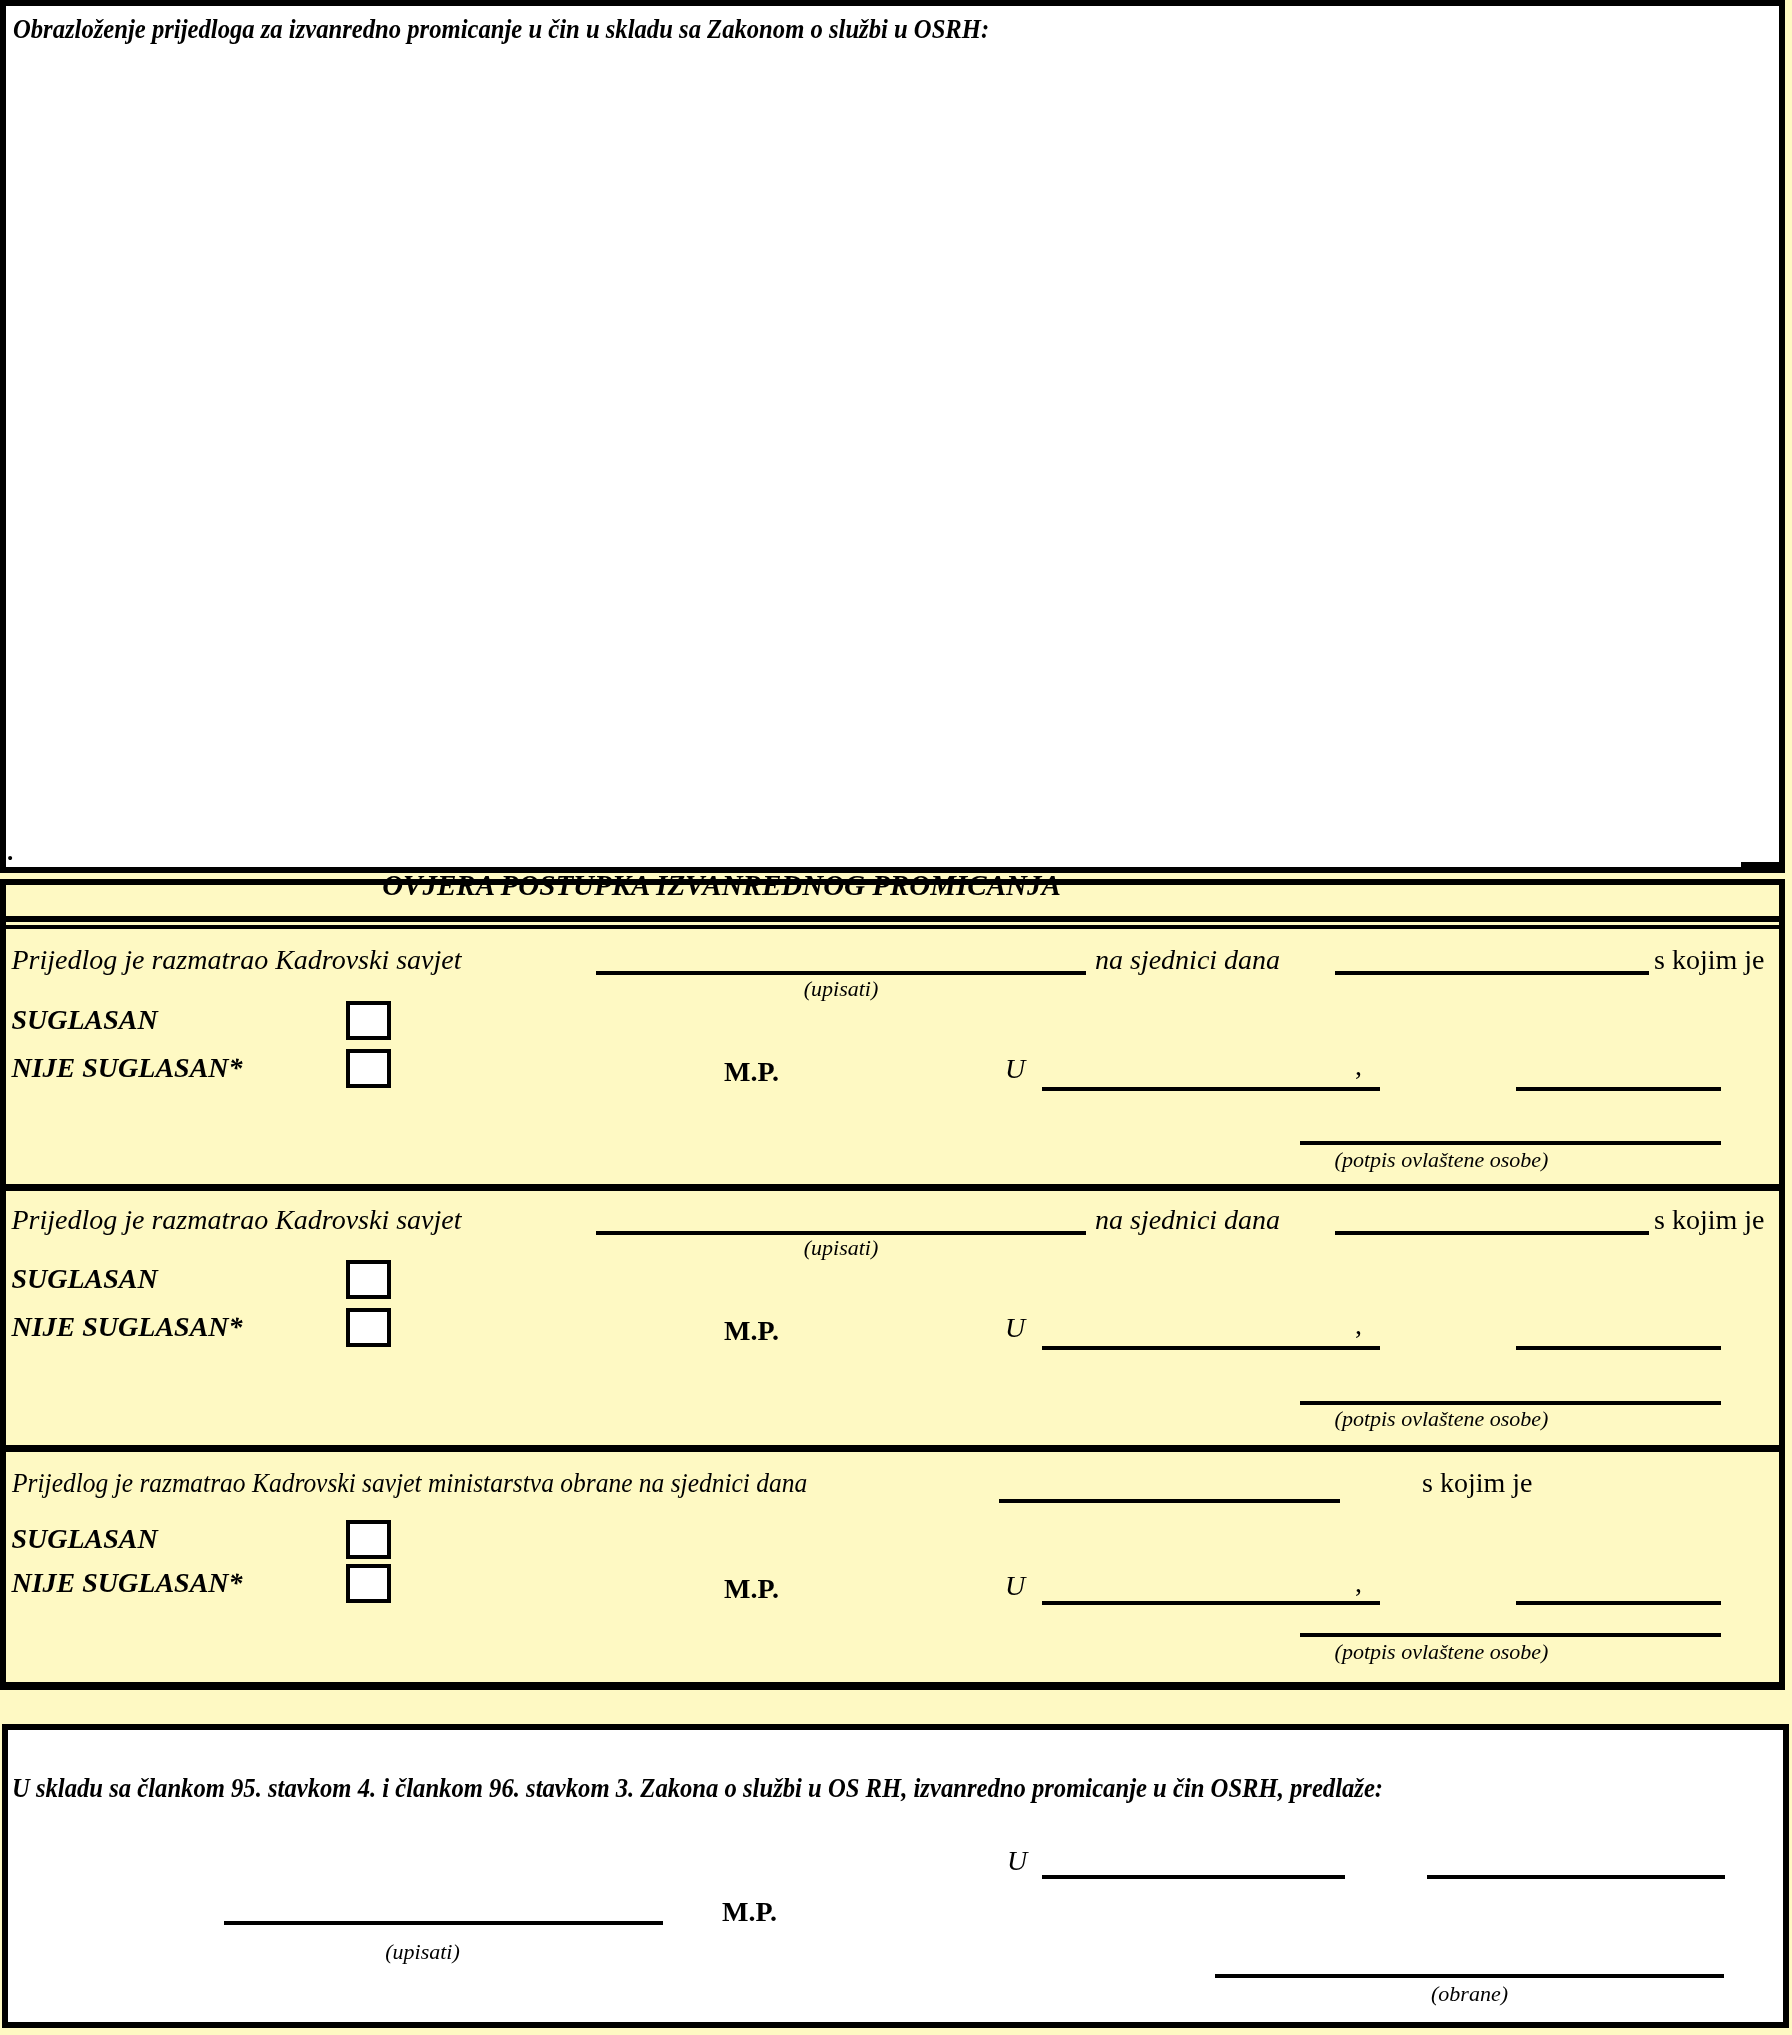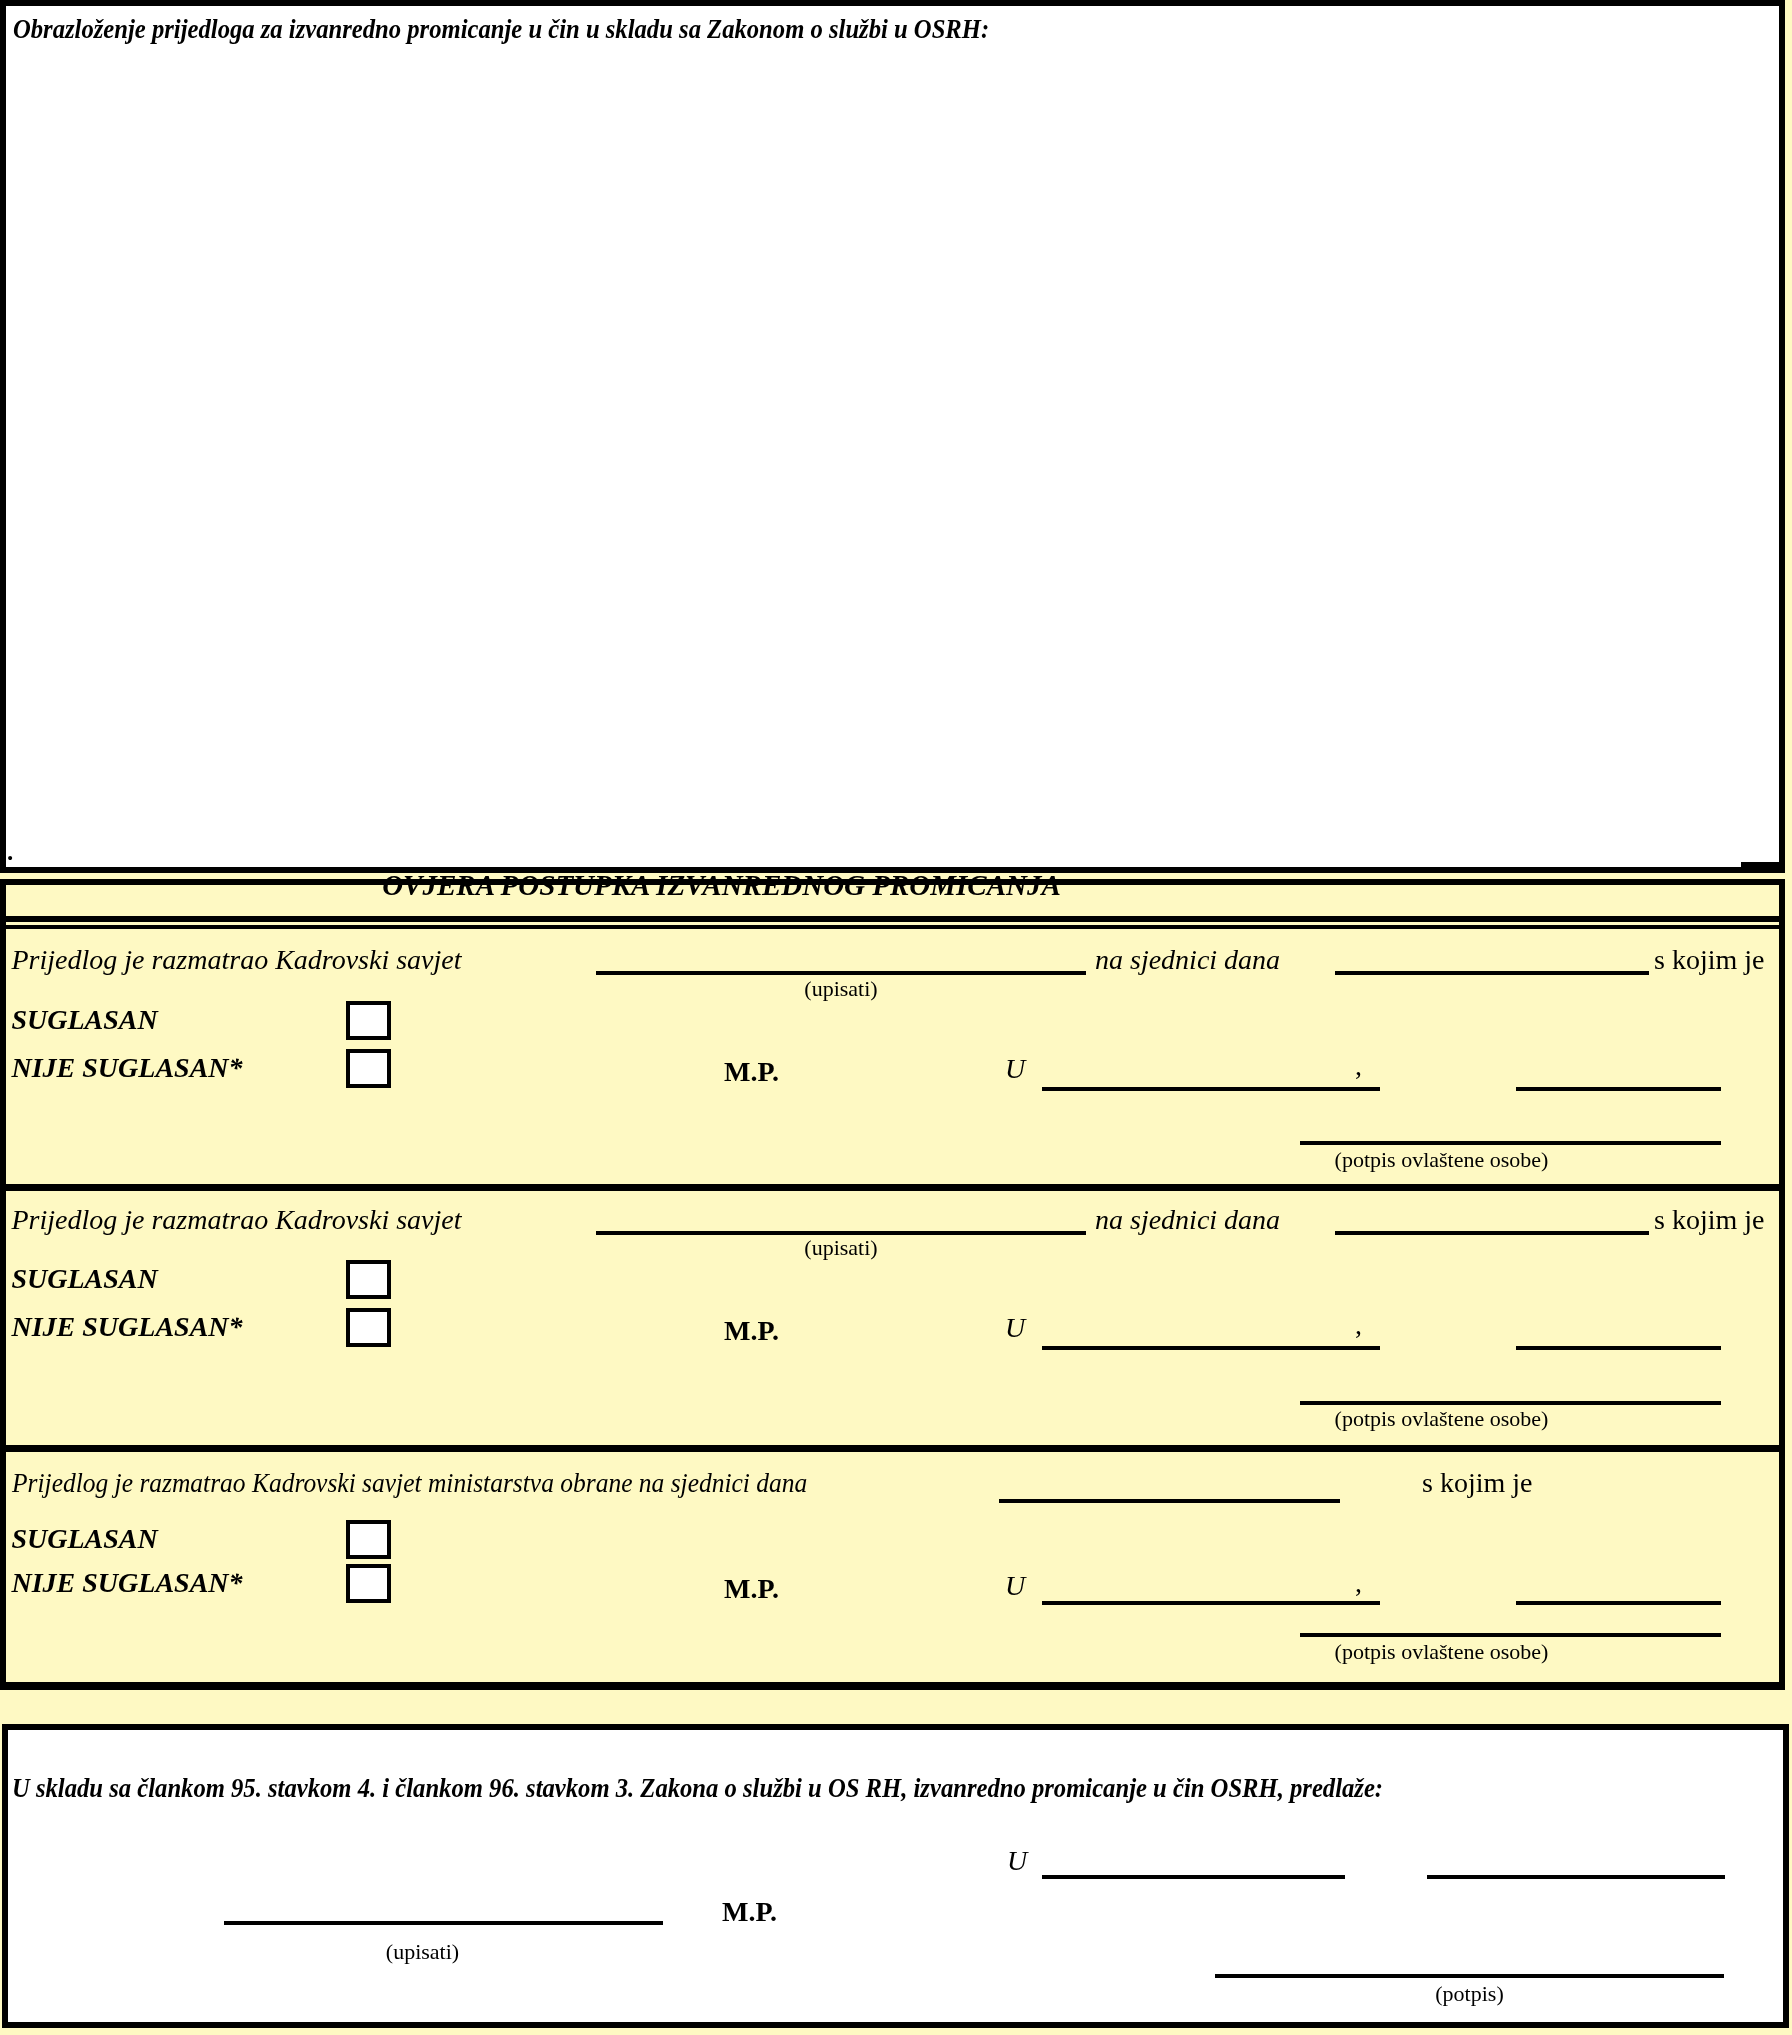--- a/index.html
+++ b/index.html
@@ -5,21 +5,21 @@
   html,body{margin:0;padding:0;background:#fff;}
   #page{
     position:relative;width:1793px;height:2036px;background:#fef9c3;
     font-family:"Liberation Serif","DejaVu Serif",serif;color:#000;overflow:hidden;
   }
   .abs{position:absolute;}
   .t{font-size:28px;line-height:1.05;white-space:nowrap;}
   .i{font-style:italic;}
   .b{font-weight:bold;}
   .bi{font-weight:bold;font-style:italic;}
-  .cap{font-size:22px;white-space:nowrap;}
+  .cap{font-size:22px;font-style:italic;white-space:nowrap;}
   .cond{transform:scaleX(0.88);transform-origin:left top;}
   .cond91{transform:scaleX(0.91);transform-origin:left top;}
   .fill-line{background:#000;height:3.8px;}
   .rule{background:#000;}
   .cb{width:45px;height:39px;border:4.8px solid #000;background:#fff;box-sizing:border-box;}
   .box{border:6.7px solid #000;box-sizing:border-box;background:#fff;}
   .center{text-align:center;}
 </style>
 </head>
 <body>
@@ -115,16 +115,16 @@
 
   <div class="abs t i" style="left:1007px;top:1846px;">U</div>
   <div class="abs fill-line" style="left:1042px;top:1875px;width:303px;"></div>
   <div class="abs fill-line" style="left:1427px;top:1875px;width:298px;"></div>
 
   <div class="abs t b" style="left:722px;top:1897px;">M.P.</div>
   <div class="abs fill-line" style="left:224px;top:1921px;width:439px;"></div>
   <div class="abs cap center" style="left:317px;top:1939px;width:211px;">(upisati)</div>
 
   <div class="abs fill-line" style="left:1215px;top:1974px;width:509px;"></div>
-  <div class="abs cap center" style="left:1364px;top:1981px;width:211px;">(potpis)</div>
+  <div class="abs cap center" style="left:1364px;top:1981px;width:211px;">(obrane)</div>
 
 </div>
 
 
 </body></html>

